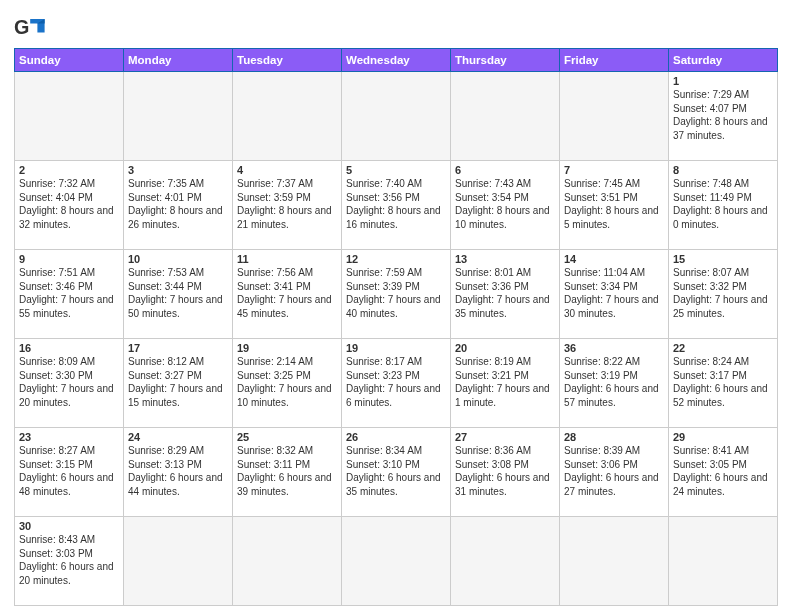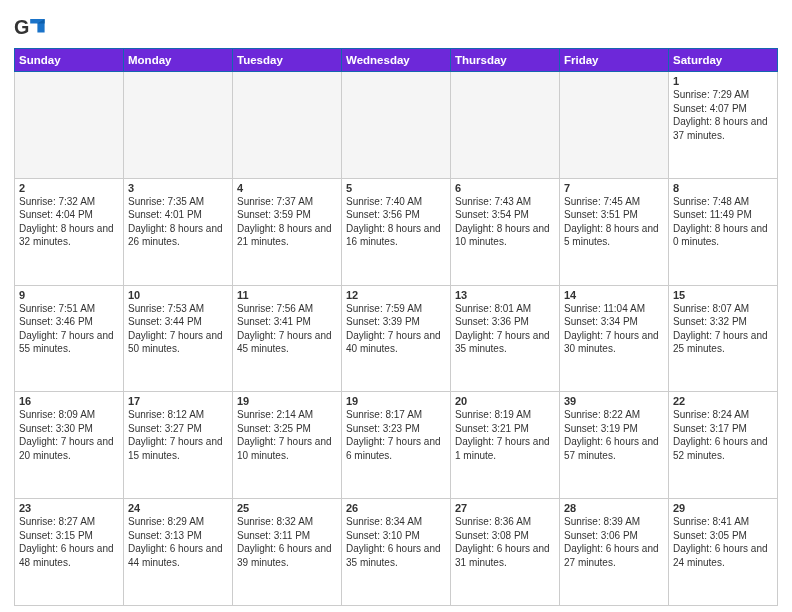--- a/index.html
+++ b/index.html
@@ -57,21 +57,21 @@
       color: #555;
     }
     .calendar {
       flex: 1;
       border: 1px solid #ccc;
       border-collapse: collapse;
       width: 100%;
       table-layout: fixed;
     }
     .calendar thead tr th {
-      background: #6d28d9;
+      background: #8b5cf6;
       color: #fff;
       font-size: 11.5px;
       font-weight: bold;
       padding: 5px 4px;
       text-align: left;
       border: 1px solid #1565b0;
     }
     .calendar tbody tr td {
       border: 1px solid #ccc;
       vertical-align: top;
@@ -284,21 +284,21 @@
 and 6 minutes.</div>
           </td>
           <td>
             <span class="cell-day">20</span>
             <div class="cell-info">Sunrise: 8:19 AM
 Sunset: 3:21 PM
 Daylight: 7 hours
 and 1 minute.</div>
           </td>
           <td>
-            <span class="cell-day">39</span>
+            <span class="cell-day">36</span>
             <div class="cell-info">Sunrise: 8:22 AM
 Sunset: 3:19 PM
 Daylight: 6 hours
 and 57 minutes.</div>
           </td>
           <td>
             <span class="cell-day">22</span>
             <div class="cell-info">Sunrise: 8:24 AM
 Sunset: 3:17 PM
 Daylight: 6 hours
@@ -348,16 +348,31 @@
 Daylight: 6 hours
 and 27 minutes.</div>
           </td>
           <td>
             <span class="cell-day">29</span>
             <div class="cell-info">Sunrise: 8:41 AM
 Sunset: 3:05 PM
 Daylight: 6 hours
 and 24 minutes.</div>
           </td>
+        </tr>
+        <tr class="last-row">
+          <td>
+            <span class="cell-day">30</span>
+            <div class="cell-info">Sunrise: 8:43 AM
+Sunset: 3:03 PM
+Daylight: 6 hours
+and 20 minutes.</div>
+          </td>
+          <td class="empty"></td>
+          <td class="empty"></td>
+          <td class="empty"></td>
+          <td class="empty"></td>
+          <td class="empty"></td>
+          <td class="empty"></td>
         </tr>
       </tbody>
   </table>
 </div>
 
 </body></html>

